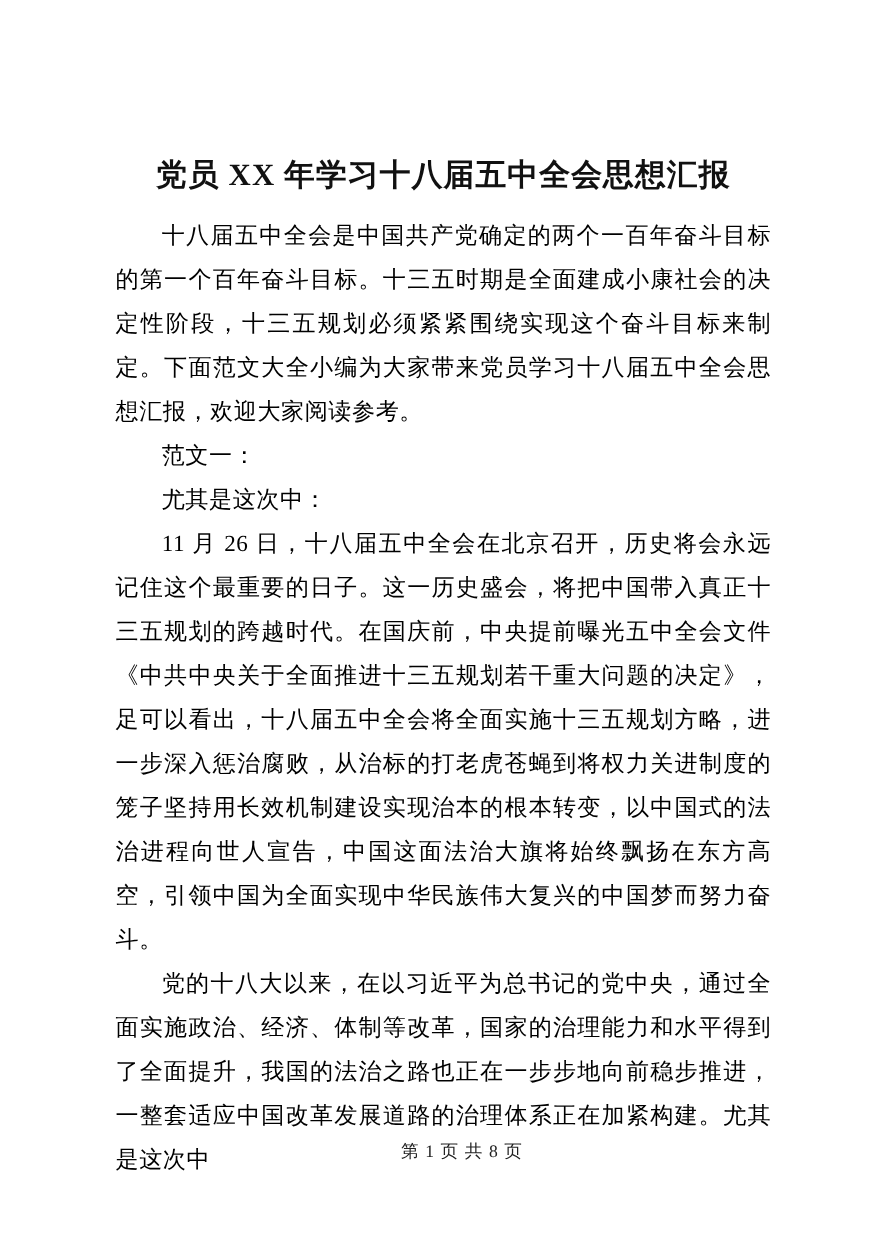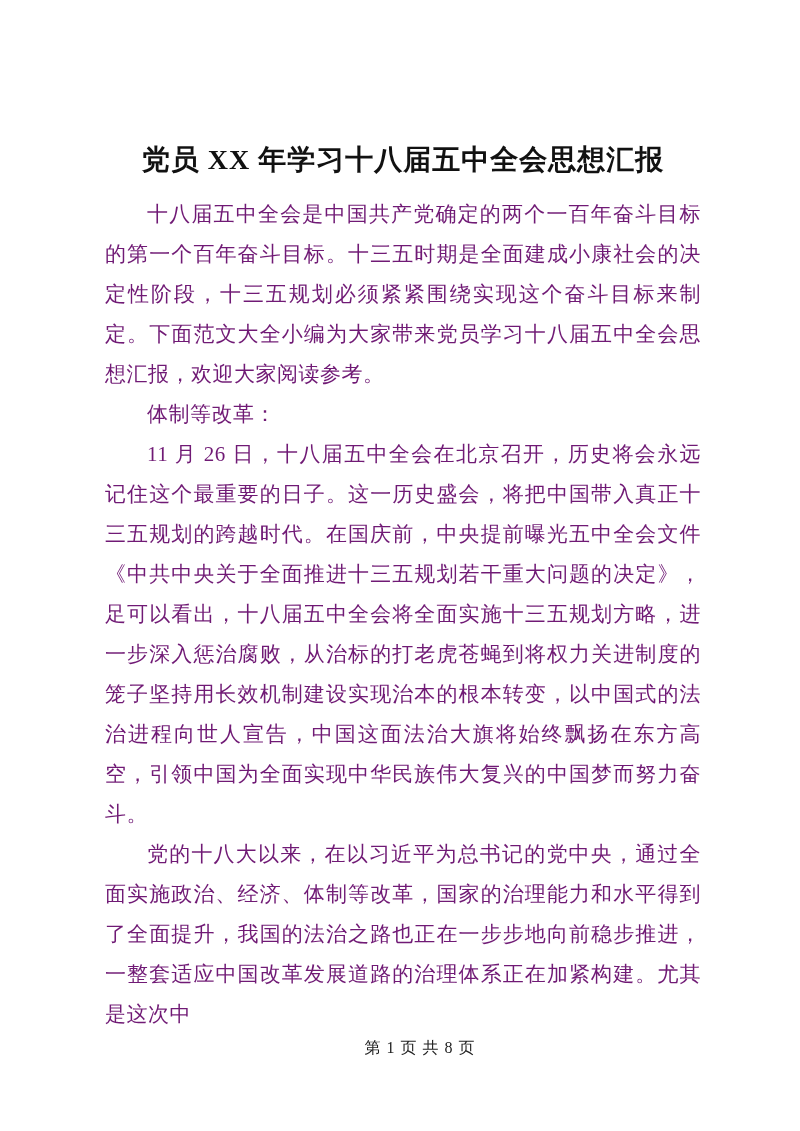--- a/index.html
+++ b/index.html
@@ -28,21 +28,21 @@
     line-height: 44px;
     font-weight: bold;
     color: #111111;
     text-align: center;
     letter-spacing: 1px;
   }
   .para {
     margin: 0;
     font-size: 21px;
     line-height: 40px;
-    color: #701a75;
+    color: #000000;
     text-align: justify;
     text-justify: inter-ideograph;
     text-indent: 2em;
     letter-spacing: 0.5px;
     word-break: break-all;
   }
   .footer {
     position: absolute;
     left: 0;
     top: 1036px;
@@ -59,22 +59,23 @@
 </style>
 </head>
 <body>
 
 <div class="page">
   <div class="content">
     <h1 class="doc-title">党员 XX 年学习十八届五中全会思想汇报</h1>
 
     <p class="para">十八届五中全会是中国共产党确定的两个一百年奋斗目标的第一个百年奋斗目标。十三五时期是全面建成小康社会的决定性阶段，十三五规划必须紧紧围绕实现这个奋斗目标来制定。下面范文大全小编为大家带来党员学习十八届五中全会思想汇报，欢迎大家阅读参考。</p>
 
+    <p class="para">范文一：</p>
 
-    <p class="para">体制等改革：</p>
+    <p class="para">尤其是这次中：</p>
 
     <p class="para">11 月 26 日，十八届五中全会在北京召开，历史将会永远记住这个最重要的日子。这一历史盛会，将把中国带入真正十三五规划的跨越时代。在国庆前，中央提前曝光五中全会文件《中共中央关于全面推进十三五规划若干重大问题的决定》，足可以看出，十八届五中全会将全面实施十三五规划方略，进一步深入惩治腐败，从治标的打老虎苍蝇到将权力关进制度的笼子坚持用长效机制建设实现治本的根本转变，以中国式的法治进程向世人宣告，中国这面法治大旗将始终飘扬在东方高空，引领中国为全面实现中华民族伟大复兴的中国梦而努力奋斗。</p>
 
     <p class="para">党的十八大以来，在以习近平为总书记的党中央，通过全面实施政治、经济、体制等改革，国家的治理能力和水平得到了全面提升，我国的法治之路也正在一步步地向前稳步推进，一整套适应中国改革发展道路的治理体系正在加紧构建。尤其是这次中</p>
   </div>
 
   <div class="footer">
     <span class="page-label">第 1 页 共 8 页</span>
   </div>
 </div>

